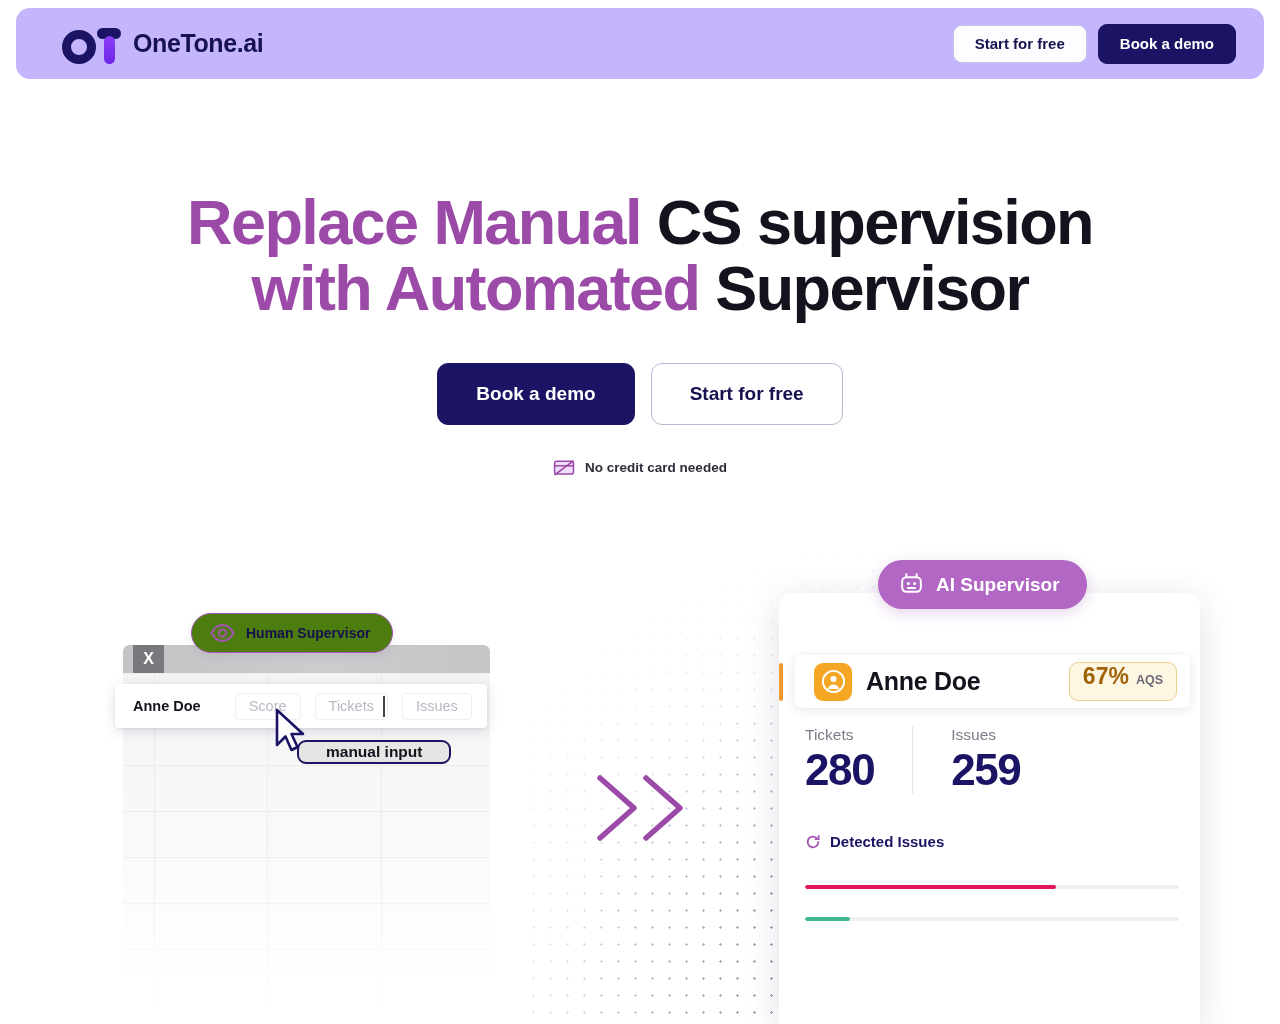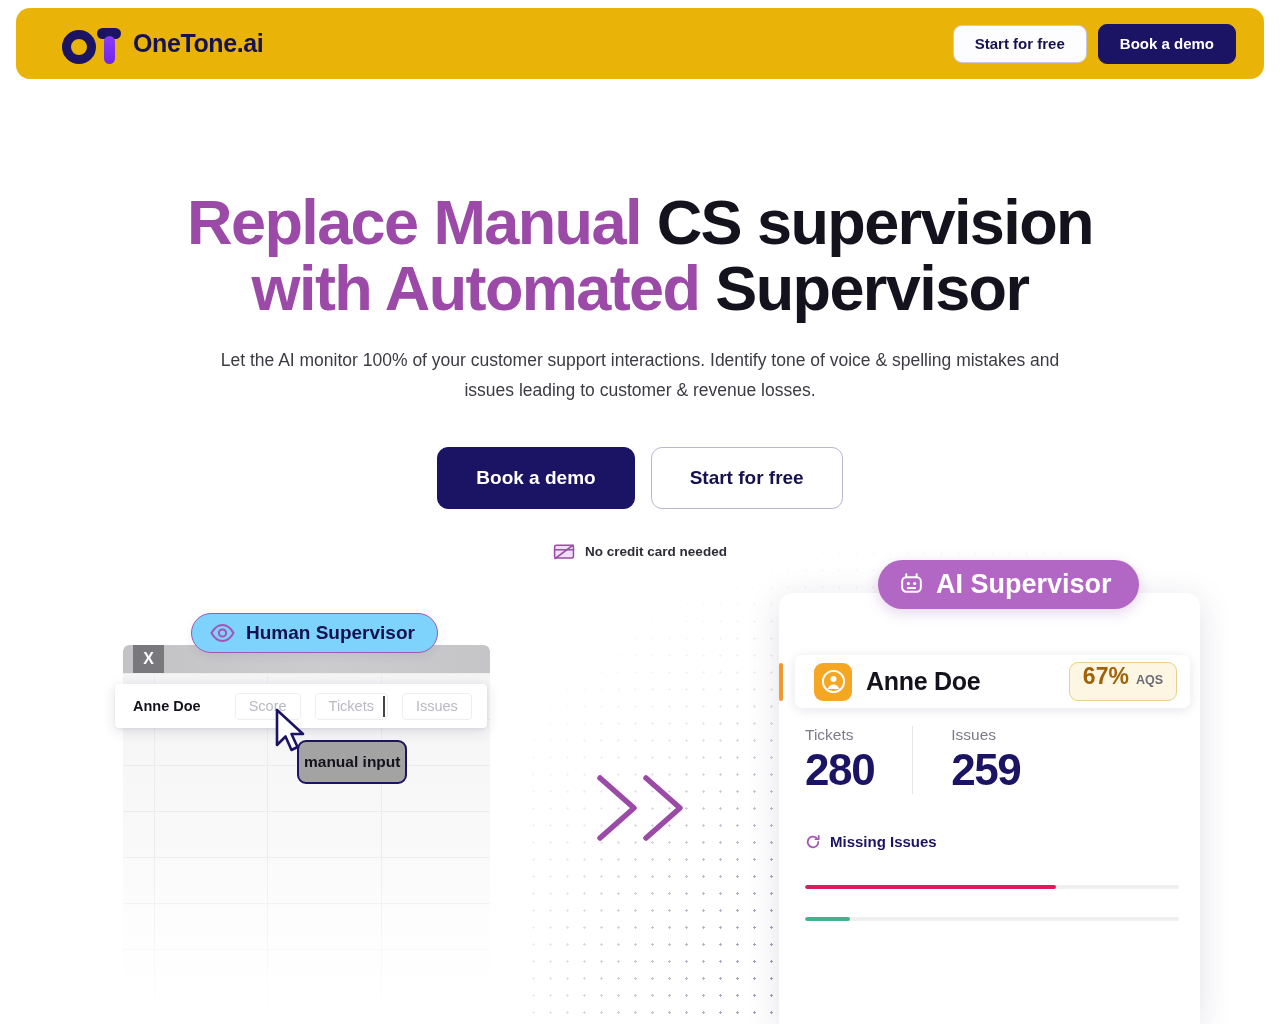--- a/index.html
+++ b/index.html
@@ -13,21 +13,21 @@
     -webkit-font-smoothing: antialiased;
   }
 
   .page { position: relative; width: 1280px; height: 1024px; background: #fff; overflow: hidden; }
 
   
   .header {
     position: absolute;
     left: 16px; top: 8px;
     width: 1248px; height: 71px;
-    background: #eab308;
+    background: #c4b5fd;
     border-radius: 14px;
     display: flex;
     align-items: center;
     justify-content: space-between;
     padding: 0 28px 0 46px;
   }
   .brand { display: flex; align-items: center; gap: 13px; }
   .logo-mark { position: relative; width: 58px; height: 40px; flex: none; }
   .logo-o {
     position: absolute; left: 0; top: 6px;
@@ -173,52 +173,52 @@
   }
   .pill {
     display: inline-flex; align-items: center; gap: 11px;
     border-radius: 30px;
     font-weight: bold;
     white-space: nowrap;
   }
   .pill-human {
     position: absolute; left: 76px; top: -32px;
     height: 40px; padding: 0 22px 0 18px;
-    background: #7dd3fc; color: #16114f;
+    background: #4d7c0f; color: #16114f;
     border: 1.5px solid #a554b5;
-    font-size: 19px;
+    font-size: 14px;
     box-shadow: 0 3px 10px rgba(40,20,80,.07);
     z-index: 6;
   }
   .cursor { position: absolute; left: 157px; top: 62px; width: 40px; height: 48px; z-index: 7; }
   .manual-badge {
     position: absolute; left: 182px; top: 95px;
-    height: 44px; padding: 0 5px;
+    height: 24px; padding: 0 27px;
     border: 2px solid #1b1464; border-radius: 9px;
-    background: #a3a3a3; color: #14121c;
+    background: #e5e5e5; color: #14121c;
     font-size: 15.5px; font-weight: bold;
     display: flex; align-items: center;
     z-index: 6;
   }
 
   
   .ai-wrap { position: absolute; left: 779px; top: 560px; width: 421px; height: 464px; }
   .ai-card {
     position: absolute; left: 0; top: 33px;
     width: 421px; height: 431px;
     background: #fff;
     border-radius: 14px 14px 0 0;
     box-shadow: 0 6px 34px rgba(30,25,70,.13);
     overflow: hidden;
   }
   .pill-ai {
     position: absolute; left: 99px; top: 0px;
     height: 49px; padding: 0 27px 0 20px;
     background: #b267c4; color: #fff;
-    font-size: 27px;
+    font-size: 19px;
     z-index: 6;
     box-shadow: 0 4px 14px rgba(140,60,170,.22);
   }
   .anne-card {
     position: absolute; left: 16px; top: 62px;
     width: 395px; height: 53px;
     background: #fff; border-radius: 7px;
     box-shadow: 0 2px 11px rgba(30,25,70,.11);
     display: flex; align-items: center;
     padding-left: 19px;
@@ -287,21 +287,20 @@
     </div>
   </div>
 
   <div class="hero">
     <h1 class="headline">
       <span class="accent">Replace Manual</span>
       <span>CS supervision</span><br>
       <span class="accent">with Automated</span>
       <span>Supervisor</span>
     </h1>
-    <p class="subtitle">Let the AI monitor 100% of your customer support interactions. Identify tone of voice &amp; spelling mistakes and issues leading to customer &amp; revenue losses.</p>
     <div class="cta-row">
       <div class="btn btn-solid-lg">Book a demo</div>
       <div class="btn btn-outline-lg">Start for free</div>
     </div>
     <div class="nocard">
       <svg class="nocard-icon" viewBox="0 0 24 18">
         <rect x="1.5" y="2.5" width="20" height="13.5" rx="2.2" fill="#f0defa" stroke="#9b4aa8" stroke-width="1.6"></rect>
         <path d="M1.5 7.2h20" stroke="#9b4aa8" stroke-width="1.6"></path>
         <path d="M2 16.5L21 2.2" stroke="#9b4aa8" stroke-width="1.8" stroke-linecap="round"></path>
       </svg>
@@ -393,21 +392,21 @@
           <div class="stat-lbl">Issues</div>
           <div class="stat-val">259</div>
         </div>
       </div>
 
       <div class="detected">
         <svg width="16" height="16" viewBox="0 0 18 18">
           <path d="M15 9a6 6 0 1 1-2.1-4.6" fill="none" stroke="#a554b5" stroke-width="2" stroke-linecap="round"></path>
           <path d="M15.4 2.2v3.6h-3.6" fill="none" stroke="#a554b5" stroke-width="2" stroke-linecap="round" stroke-linejoin="round"></path>
         </svg>
-        <span>Missing Issues</span>
+        <span>Detected Issues</span>
       </div>
 
       <div class="issues">
 
         <div class="issue">
           <div class="bar">
             <div class="bar-fill" style="width: 67%; background: rgb(224, 25, 95);"></div>
           </div>
         </div>
 

